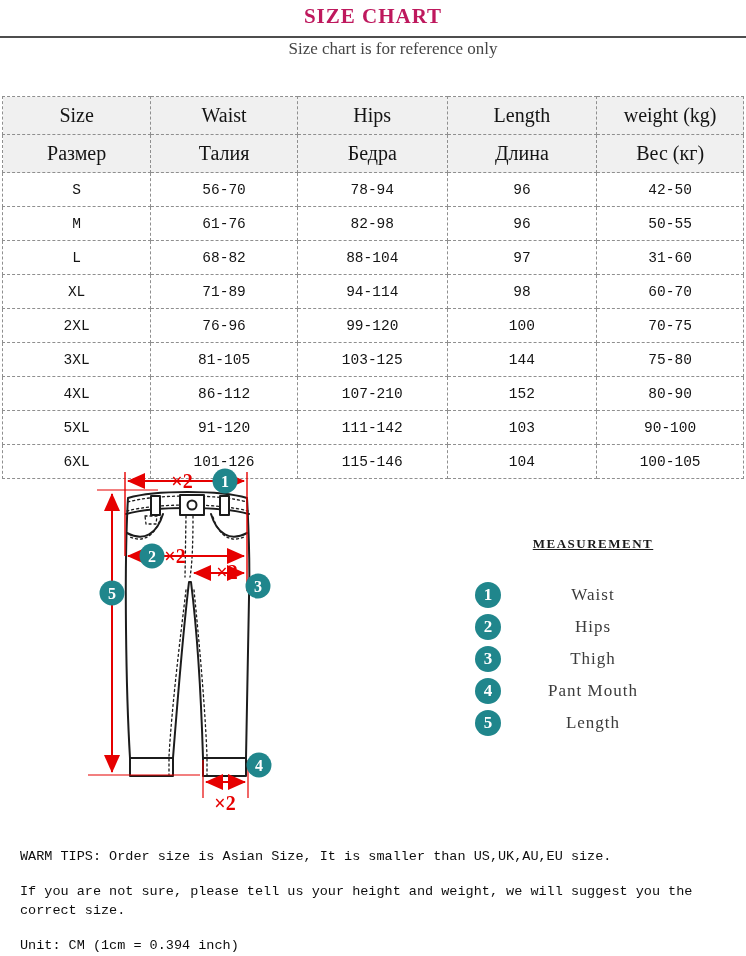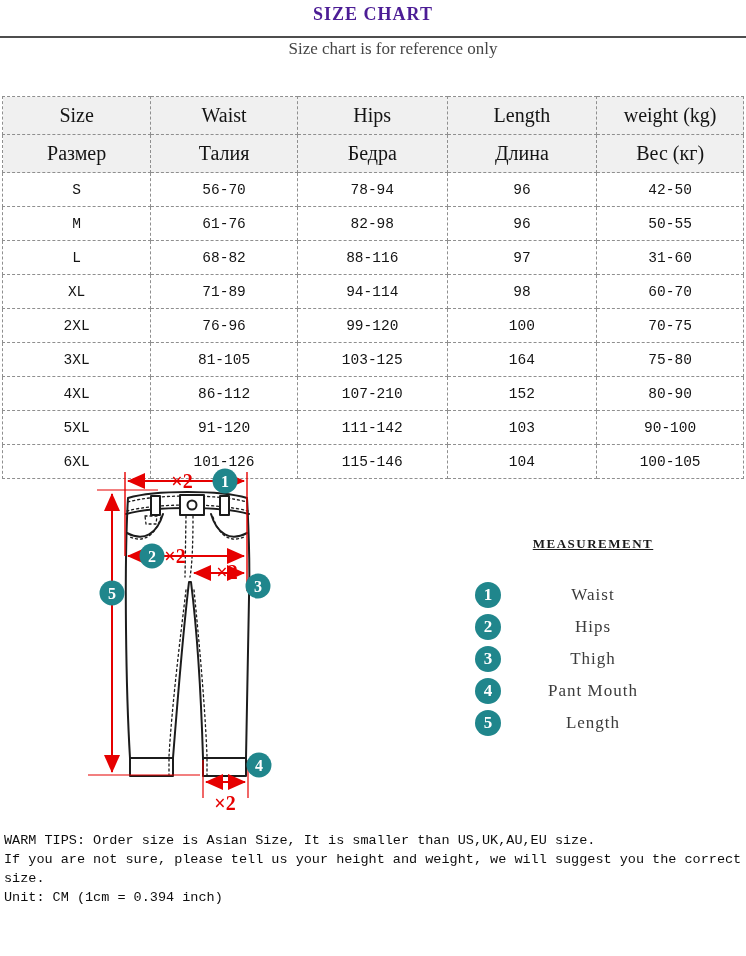--- a/index.html
+++ b/index.html
@@ -8,22 +8,22 @@
     width:746px;height:956px;
     background:#fff;
     font-family:"Liberation Serif", serif;
     color:#111;
     overflow:hidden;
   }
   
   .page-title{
     position:absolute;top:4px;left:0;width:100%;
     text-align:center;
-    font-size:18px;font-weight:bold;letter-spacing:1px;
-    color:#4c1d95;margin:0;
+    font-size:21px;font-weight:bold;letter-spacing:1px;
+    color:#be185d;margin:0;
   }
   .title-rule{
     position:absolute;top:36px;left:0;width:100%;
     border-top:2px solid #4d4d4d;height:0;
   }
   .page-subtitle{
     position:absolute;top:39px;left:0;width:100%;
     text-align:center;
     font-size:17px;color:#454545;margin-left:20px;
   }
@@ -67,21 +67,21 @@
   .legend-row .label{
     position:absolute;left:60px;right:60px;top:3px;
     text-align:center;font-size:17px;letter-spacing:1px;color:#3c3c3c;
   }
   
   .tips{
     position:absolute;left:4px;top:831px;width:740px;
     font-family:"Liberation Mono", monospace;
     font-size:13.5px;line-height:19px;color:#0e0e0e;
   }
-  .tips p{margin:0;}
+  .tips p{margin:16px;}
 </style>
 </head>
 <body>
 
 <div class="page">
 
   <h1 class="page-title">SIZE CHART</h1>
   <div class="title-rule"></div>
   <div class="page-subtitle">Size chart is for reference only</div>
 
@@ -113,21 +113,21 @@
       <tr>
         <td>M</td>
         <td>61-76</td>
         <td>82-98</td>
         <td>96</td>
         <td>50-55</td>
       </tr>
       <tr>
         <td>L</td>
         <td>68-82</td>
-        <td>88-116</td>
+        <td>88-104</td>
         <td>97</td>
         <td>31-60</td>
       </tr>
       <tr>
         <td>XL</td>
         <td>71-89</td>
         <td>94-114</td>
         <td>98</td>
         <td>60-70</td>
       </tr>
@@ -135,21 +135,21 @@
         <td>2XL</td>
         <td>76-96</td>
         <td>99-120</td>
         <td>100</td>
         <td>70-75</td>
       </tr>
       <tr>
         <td>3XL</td>
         <td>81-105</td>
         <td>103-125</td>
-        <td>164</td>
+        <td>144</td>
         <td>75-80</td>
       </tr>
       <tr>
         <td>4XL</td>
         <td>86-112</td>
         <td>107-210</td>
         <td>152</td>
         <td>80-90</td>
       </tr>
       <tr>

